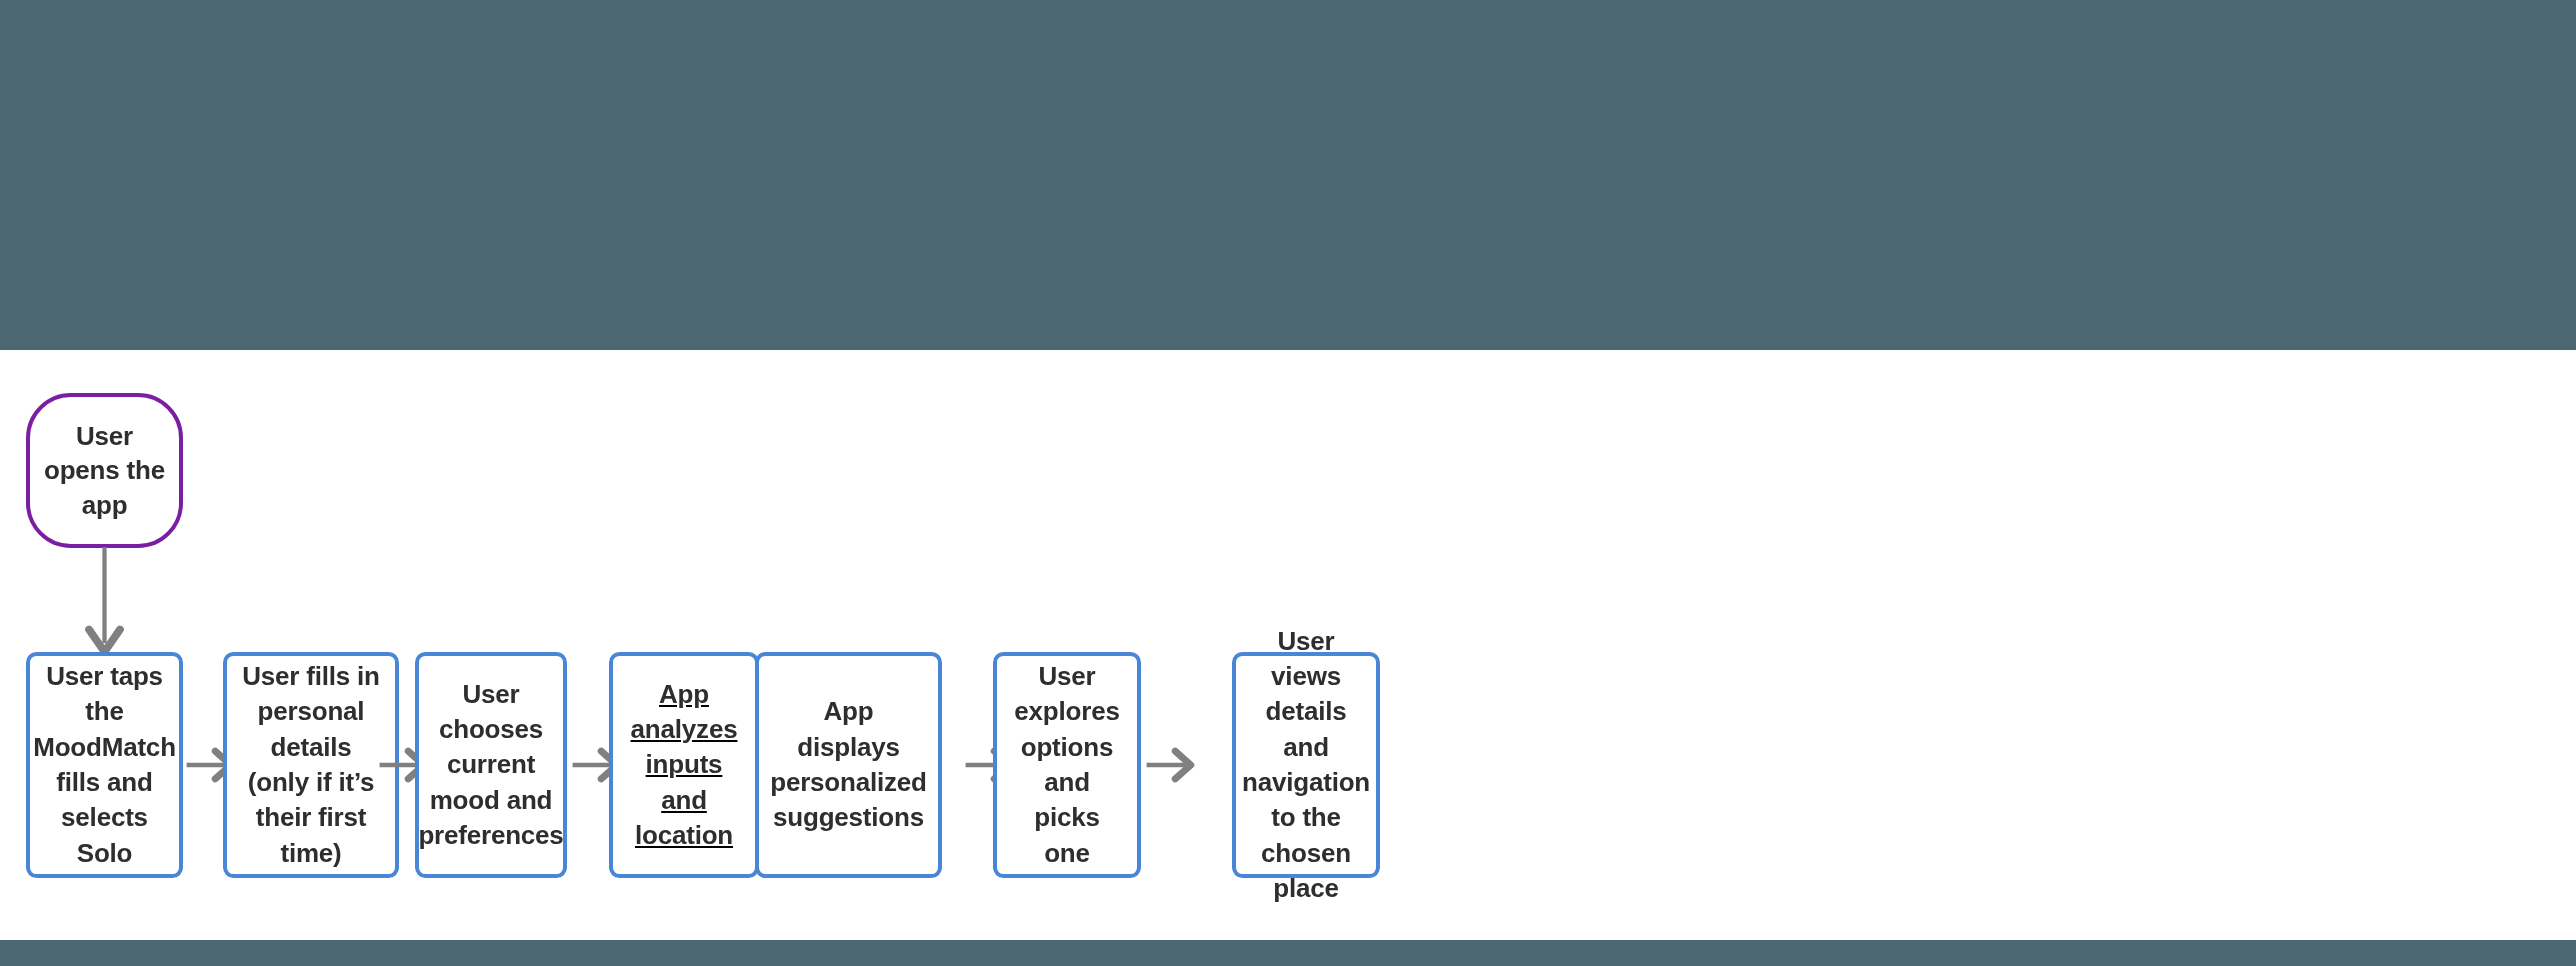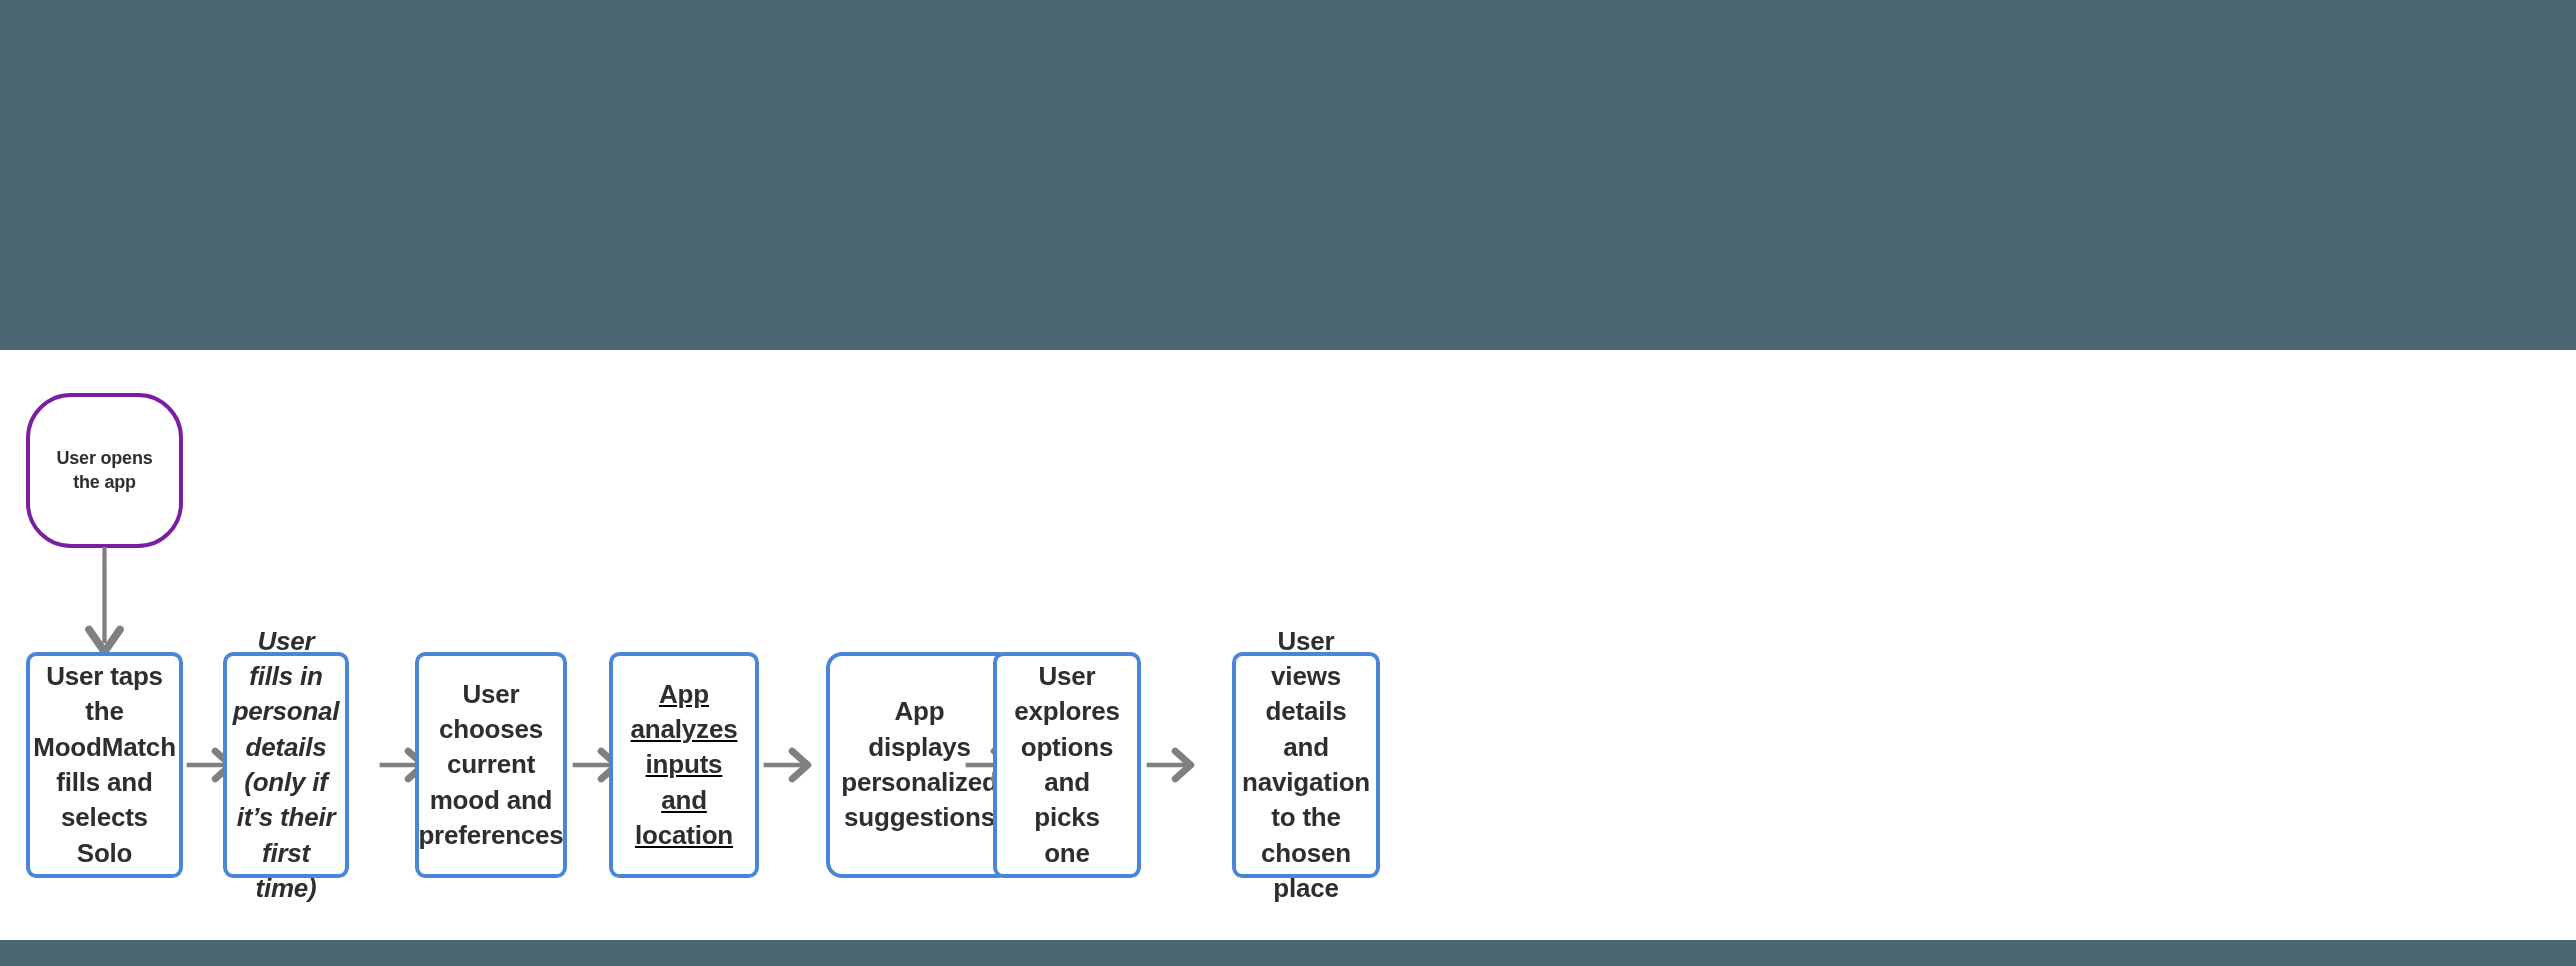--- a/index.html
+++ b/index.html
@@ -45,21 +45,21 @@
     border: 4.3px solid #7b1fa2;
     border-radius: 45px;
     background: #ffffff;
     display: flex;
     align-items: center;
     justify-content: center;
     text-align: center;
     padding: 0 12px;
   }
   #start-node .node-text {
-    font-size: 18px;
+    font-size: 26px;
     font-weight: 700;
     line-height: 1.32;
     color: #2e2e2e;
     letter-spacing: -0.2px;
   }
 
   
   #vertical-connector {
     position: absolute;
     left: 83px;
@@ -130,21 +130,21 @@
       <div class="step-box" style="left:26px; width:157px;">
         <span class="node-text">User taps the MoodMatch fills and selects Solo</span>
       </div>
       <div class="h-arrow" style="left:184px;">
         <svg width="52" height="52" viewBox="0 0 60 60">
           <line x1="3" y1="30" x2="50" y2="30" stroke="#808080" stroke-width="5"></line>
           <polyline points="36,14 54,30 36,46" fill="none" stroke="#808080" stroke-width="8" stroke-linecap="round" stroke-linejoin="round"></polyline>
         </svg>
       </div>
 
-      <div class="step-box" style="left:223px; width:126px;font-style:italic;">
+      <div class="step-box" style="left:223px; width:176px;">
         <span class="node-text">User fills in personal details (only if it’s their first time)</span>
       </div>
       <div class="h-arrow" style="left:377px;">
         <svg width="52" height="52" viewBox="0 0 60 60">
           <line x1="3" y1="30" x2="50" y2="30" stroke="#808080" stroke-width="5"></line>
           <polyline points="36,14 54,30 36,46" fill="none" stroke="#808080" stroke-width="8" stroke-linecap="round" stroke-linejoin="round"></polyline>
         </svg>
       </div>
 
       <div class="step-box" style="left:415px; width:152px;">
@@ -160,21 +160,21 @@
       <div class="step-box" style="left:609px; width:150px;text-decoration:underline;">
         <span class="node-text">App analyzes inputs and location</span>
       </div>
       <div class="h-arrow" style="left:761px;">
         <svg width="52" height="52" viewBox="0 0 60 60">
           <line x1="3" y1="30" x2="50" y2="30" stroke="#808080" stroke-width="5"></line>
           <polyline points="36,14 54,30 36,46" fill="none" stroke="#808080" stroke-width="8" stroke-linecap="round" stroke-linejoin="round"></polyline>
         </svg>
       </div>
 
-      <div class="step-box" style="left:826px; width:187px;border-radius:16px;">
+      <div class="step-box" style="left:755px; width:187px;">
         <span class="node-text">App displays personalized suggestions</span>
       </div>
       <div class="h-arrow" style="left:963px;">
         <svg width="52" height="52" viewBox="0 0 60 60">
           <line x1="3" y1="30" x2="50" y2="30" stroke="#808080" stroke-width="5"></line>
           <polyline points="36,14 54,30 36,46" fill="none" stroke="#808080" stroke-width="8" stroke-linecap="round" stroke-linejoin="round"></polyline>
         </svg>
       </div>
 
       <div class="step-box" style="left:993px; width:148px;">

